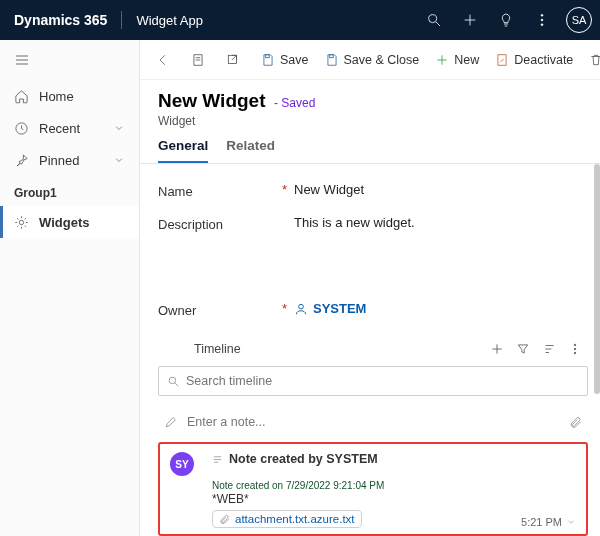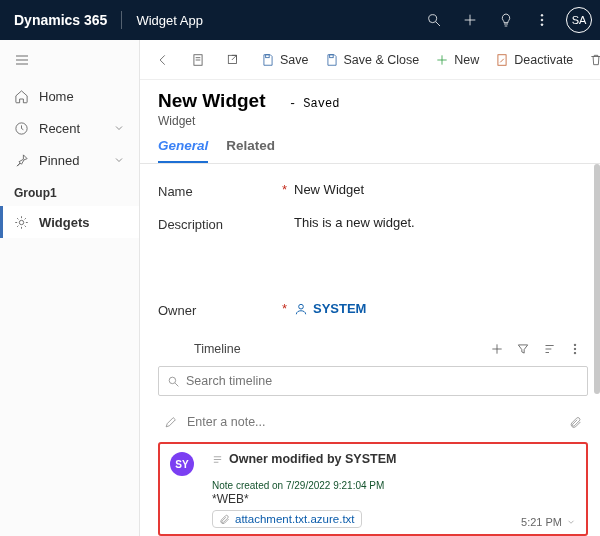--- a/index.html
+++ b/index.html
@@ -27,26 +27,26 @@
 
   
   .main { position: absolute; top: 40px; left: 140px; right: 0; bottom: 0; display: flex; flex-direction: column; }
   .toolbar { height: 40px; display: flex; align-items: center; border-bottom: 1px solid #eee; padding: 0 8px; }
   .tbtn { height: 56px; display: flex; align-items: center; padding: 0 8px; font-size: 12.5px; color: #333; cursor: pointer; }
   .tbtn svg { width: 14px; height: 14px; margin-right: 5px; stroke: #555; fill: none; stroke-width: 1.4; }
   .tbtn span { white-space: nowrap; }
 
   .header { padding: 10px 18px 0; }
   .header h1 { font-size: 19px; font-weight: 600; display: inline; }
-  .header .status { font-size: 12px; color: #000000; margin-left: 19px; font-family: Liberation Mono, monospace; }
+  .header .status { font-size: 12px; color: #6d28d9; margin-left: 4px; }
   .header .sub { font-size: 12px; color: #555; margin-top: 2px; }
 
   .tabs { display: flex; gap: 18px; padding: 10px 18px 0; border-bottom: 1px solid #e5e5e5; }
   .tab { font-size: 13.5px; font-weight: 600; color: #666; padding-bottom: 8px; cursor: pointer; }
-  .tab.active { color: #3b82f6; border-bottom: 2.5px solid #1d6fd4; font-style: italic; }
+  .tab.active { color: #0f172a; border-bottom: 2.5px solid #1d6fd4; }
 
   .body { flex: 1; overflow-y: auto; padding: 10px 12px 10px 18px; position: relative; }
   .scroll-hint { position: absolute; right: 0; top: 0; width: 6px; height: 230px; background: #c9c9c9; border-radius: 3px; }
 
   .form-row { display: flex; padding: 8px 0; font-size: 13px; }
   .form-row .label { width: 120px; color: #333; padding-top: 2px; }
   .form-row .req { color: #c42b1c; margin-left: 4px; flex: 0 0 12px; }
   .form-row .val { flex: 1; color: #222; }
   .form-row.tall .val { min-height: 70px; }
   .owner-val { display: flex; align-items: center; gap: 5px; color: #0b5cab; font-weight: 700; font-size: 13px; }
@@ -304,21 +304,21 @@
 
     <div class="note-card">
       <div class="note-avatar">SY</div>
       <div class="note-body">
         <div class="note-title-row">
           <svg viewBox="0 0 24 24">
               <line x1="4" y1="6" x2="20" y2="6"></line>
               <line x1="4" y1="12" x2="20" y2="12"></line>
               <line x1="4" y1="18" x2="14" y2="18"></line>
             </svg>
-          <span>Owner modified by SYSTEM</span>
+          <span>Note created by SYSTEM</span>
         </div>
         <div class="note-meta">Note created on 7/29/2022 9:21:04 PM</div>
         <div class="note-tag">*WEB*</div>
         <div class="attach">
           <svg viewBox="0 0 24 24">
               <path d="M21 11l-9 9a5 5 0 01-7-7l9-9a3.5 3.5 0 015 5l-9 9a2 2 0 01-3-3l8-8"></path>
             </svg>
           <span>attachment.txt.azure.txt</span>
         </div>
       </div>

